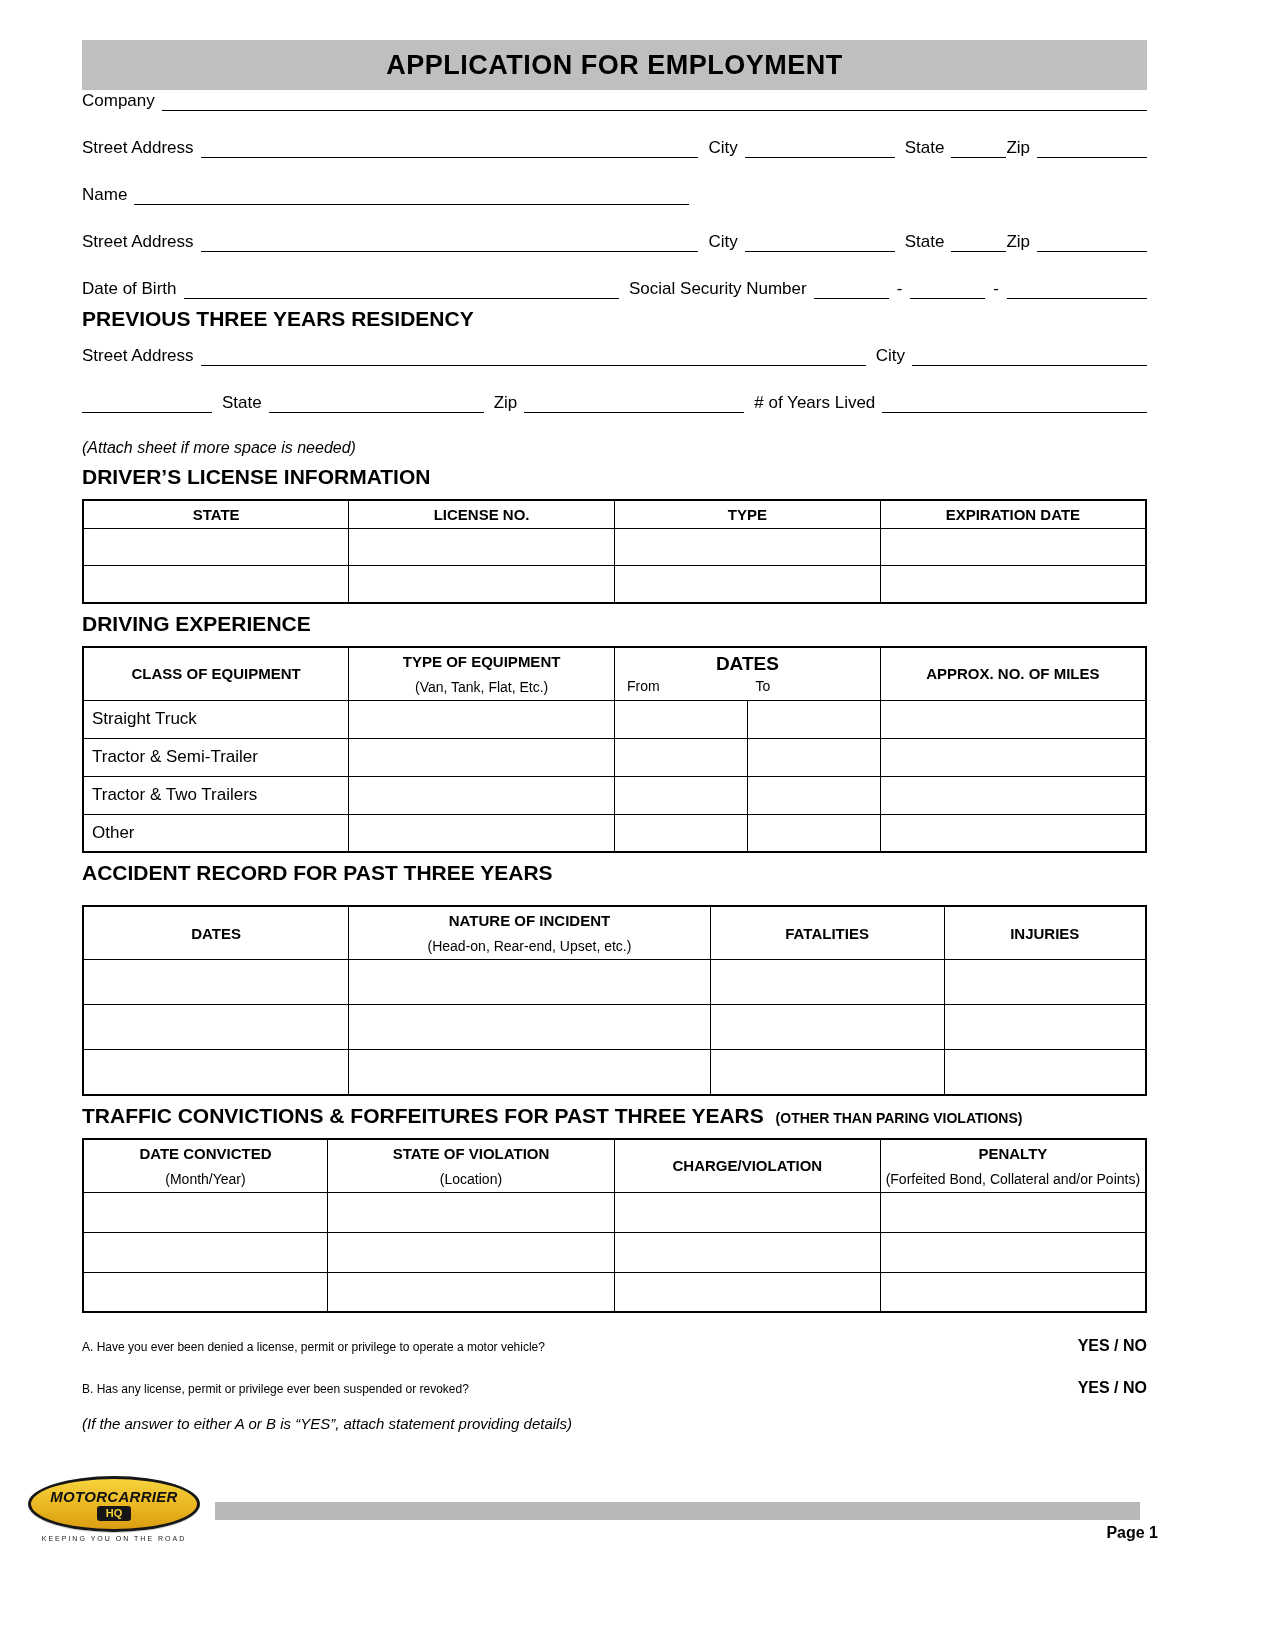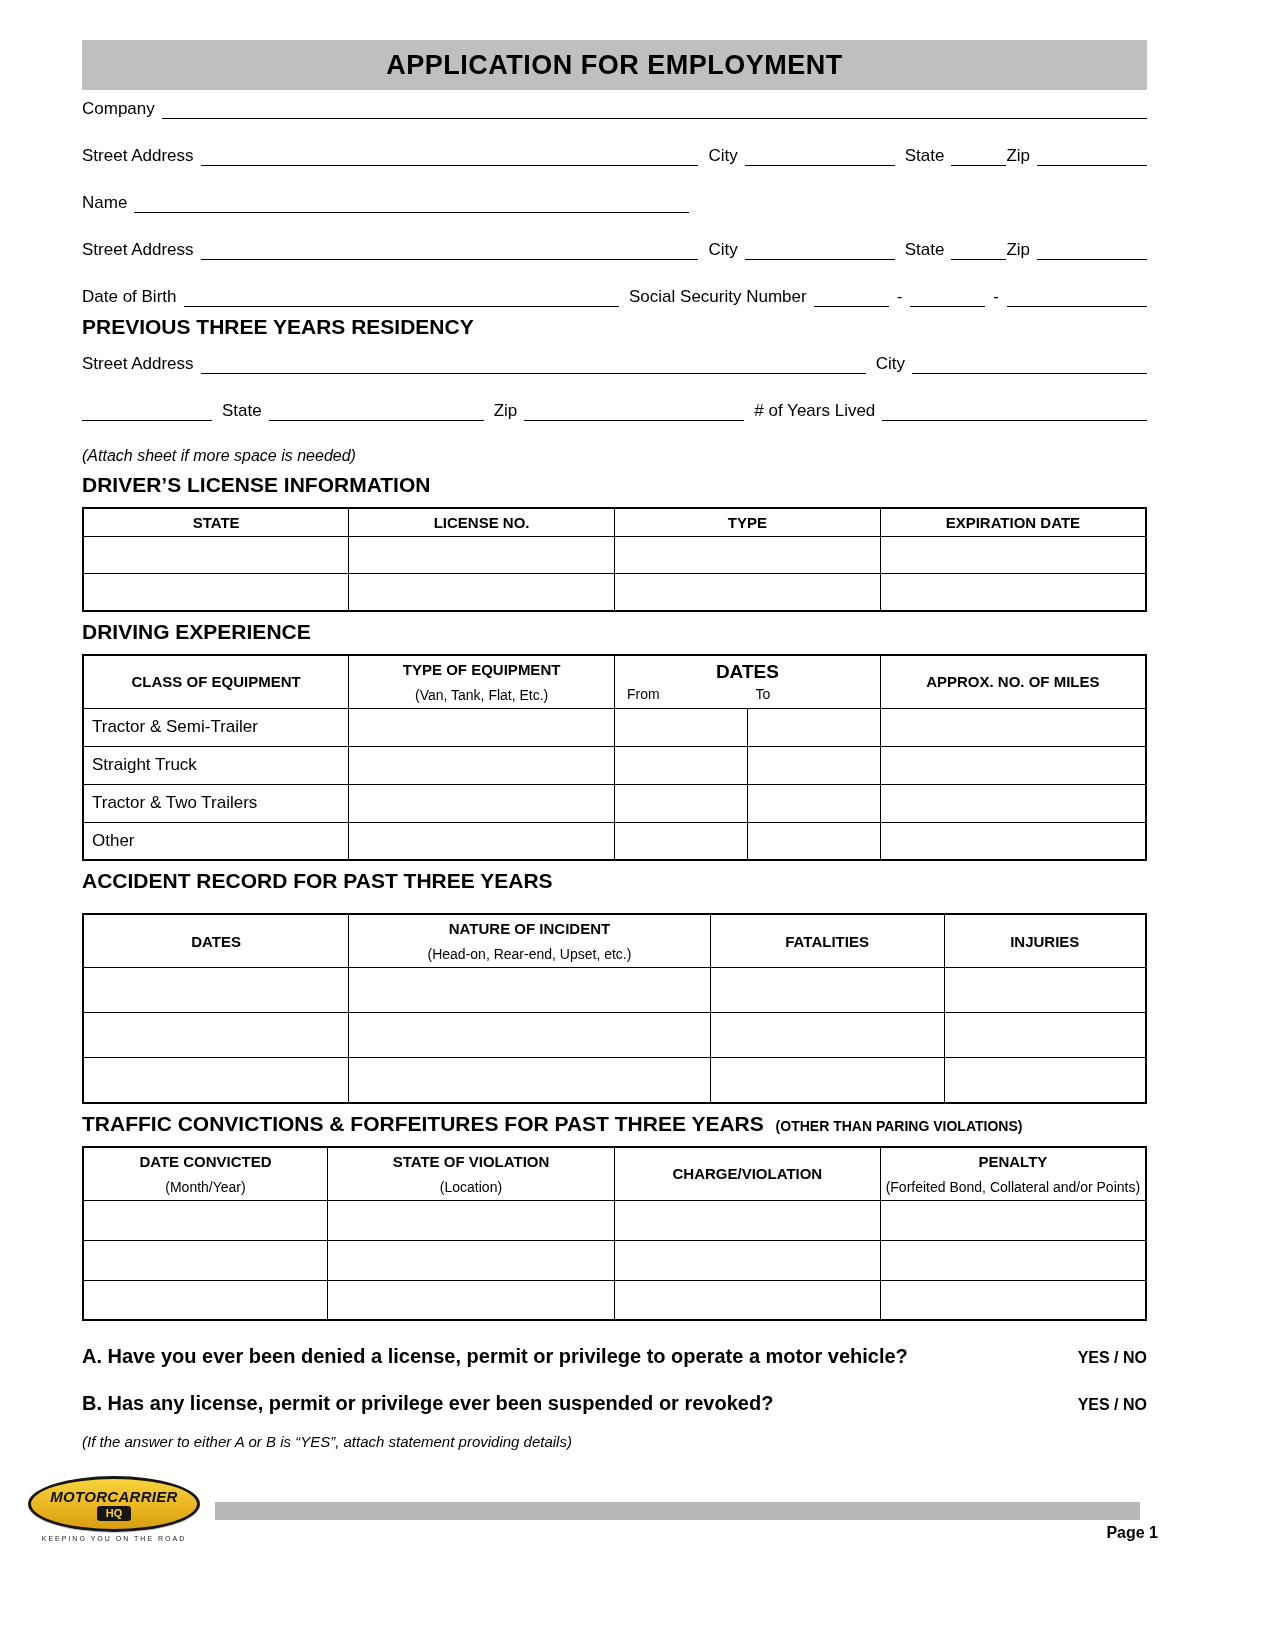--- a/index.html
+++ b/index.html
@@ -15,21 +15,21 @@
     background:#bfbfbf; height:50px;
     display:flex; align-items:center; justify-content:center;
   }
   .title { font-size:27px; font-weight:bold; letter-spacing:.5px; }
 
   
   .form-line {
     display:flex; align-items:flex-end; font-size:17px; line-height:21px;
     margin-top:26px;
   }
-  .form-line.first { margin-top:8px; }
+  .form-line.first { margin-top:0; }
   .form-line.tight { margin-top:14px; }
   .lbl { white-space:nowrap; padding-right:7px; }
   .lbl.gap { padding-left:10px; }
   .dash { padding:0 8px; }
   .line { border-bottom:1.5px solid #000; height:21px; flex:0 0 auto; }
   .grow { flex:1 1 auto; }
   .w55{width:55px}.w75{width:75px}.w110{width:110px}.w130{width:130px}
   .w140{width:140px}.w150{width:150px}.w215{width:215px}.w220{width:220px}
   .w235{width:235px}.w555{width:555px}
 
@@ -59,21 +59,21 @@
   .dates-th { padding:2px 0 0 0; vertical-align:top; }
   .dates-title { font-size:19px; font-weight:bold; }
   .fromto { display:flex; font-weight:normal; font-size:14px; margin-top:3px; }
   .fromto span { width:50%; text-align:left; padding-left:8px; }
 
   
   .q-row {
     display:flex; justify-content:space-between; align-items:baseline;
     margin-top:24px;
   }
-  .q-text { font-size:20px; font-weight:bold; }
+  .q-text { font-size:12px; font-weight:normal; }
   .yesno { font-size:16px; font-weight:bold; white-space:nowrap; }
   .q-note { font-size:15px; font-style:italic; margin-top:18px; }
 
   
   .footer { position:absolute; left:0; top:1470px; width:1275px; height:180px;text-decoration:underline; }
   .logo { position:absolute; left:28px; top:6px; width:172px; text-align:center; }
   .logo-oval {
     height:56px; border:3px solid #161616; border-radius:50%;
     background:linear-gradient(180deg,#f6d33c 0%, #e9b31f 60%, #d99d12 100%);
     display:flex; flex-direction:column; align-items:center; justify-content:center;
@@ -218,28 +218,28 @@
           <div class="fromto">
             <span>From</span>
             <span>To</span>
           </div>
         </th>
         <th>APPROX. NO. OF MILES</th>
       </tr>
     </thead>
     <tbody>
       <tr>
+        <td class="row-label">Straight Truck</td>
+        <td></td>
+        <td></td>
+        <td></td>
+        <td></td>
+      </tr>
+      <tr>
         <td class="row-label">Tractor &amp; Semi-Trailer</td>
-        <td></td>
-        <td></td>
-        <td></td>
-        <td></td>
-      </tr>
-      <tr>
-        <td class="row-label">Straight Truck</td>
         <td></td>
         <td></td>
         <td></td>
         <td></td>
       </tr>
       <tr>
         <td class="row-label">Tractor &amp; Two Trailers</td>
         <td></td>
         <td></td>
         <td></td>

